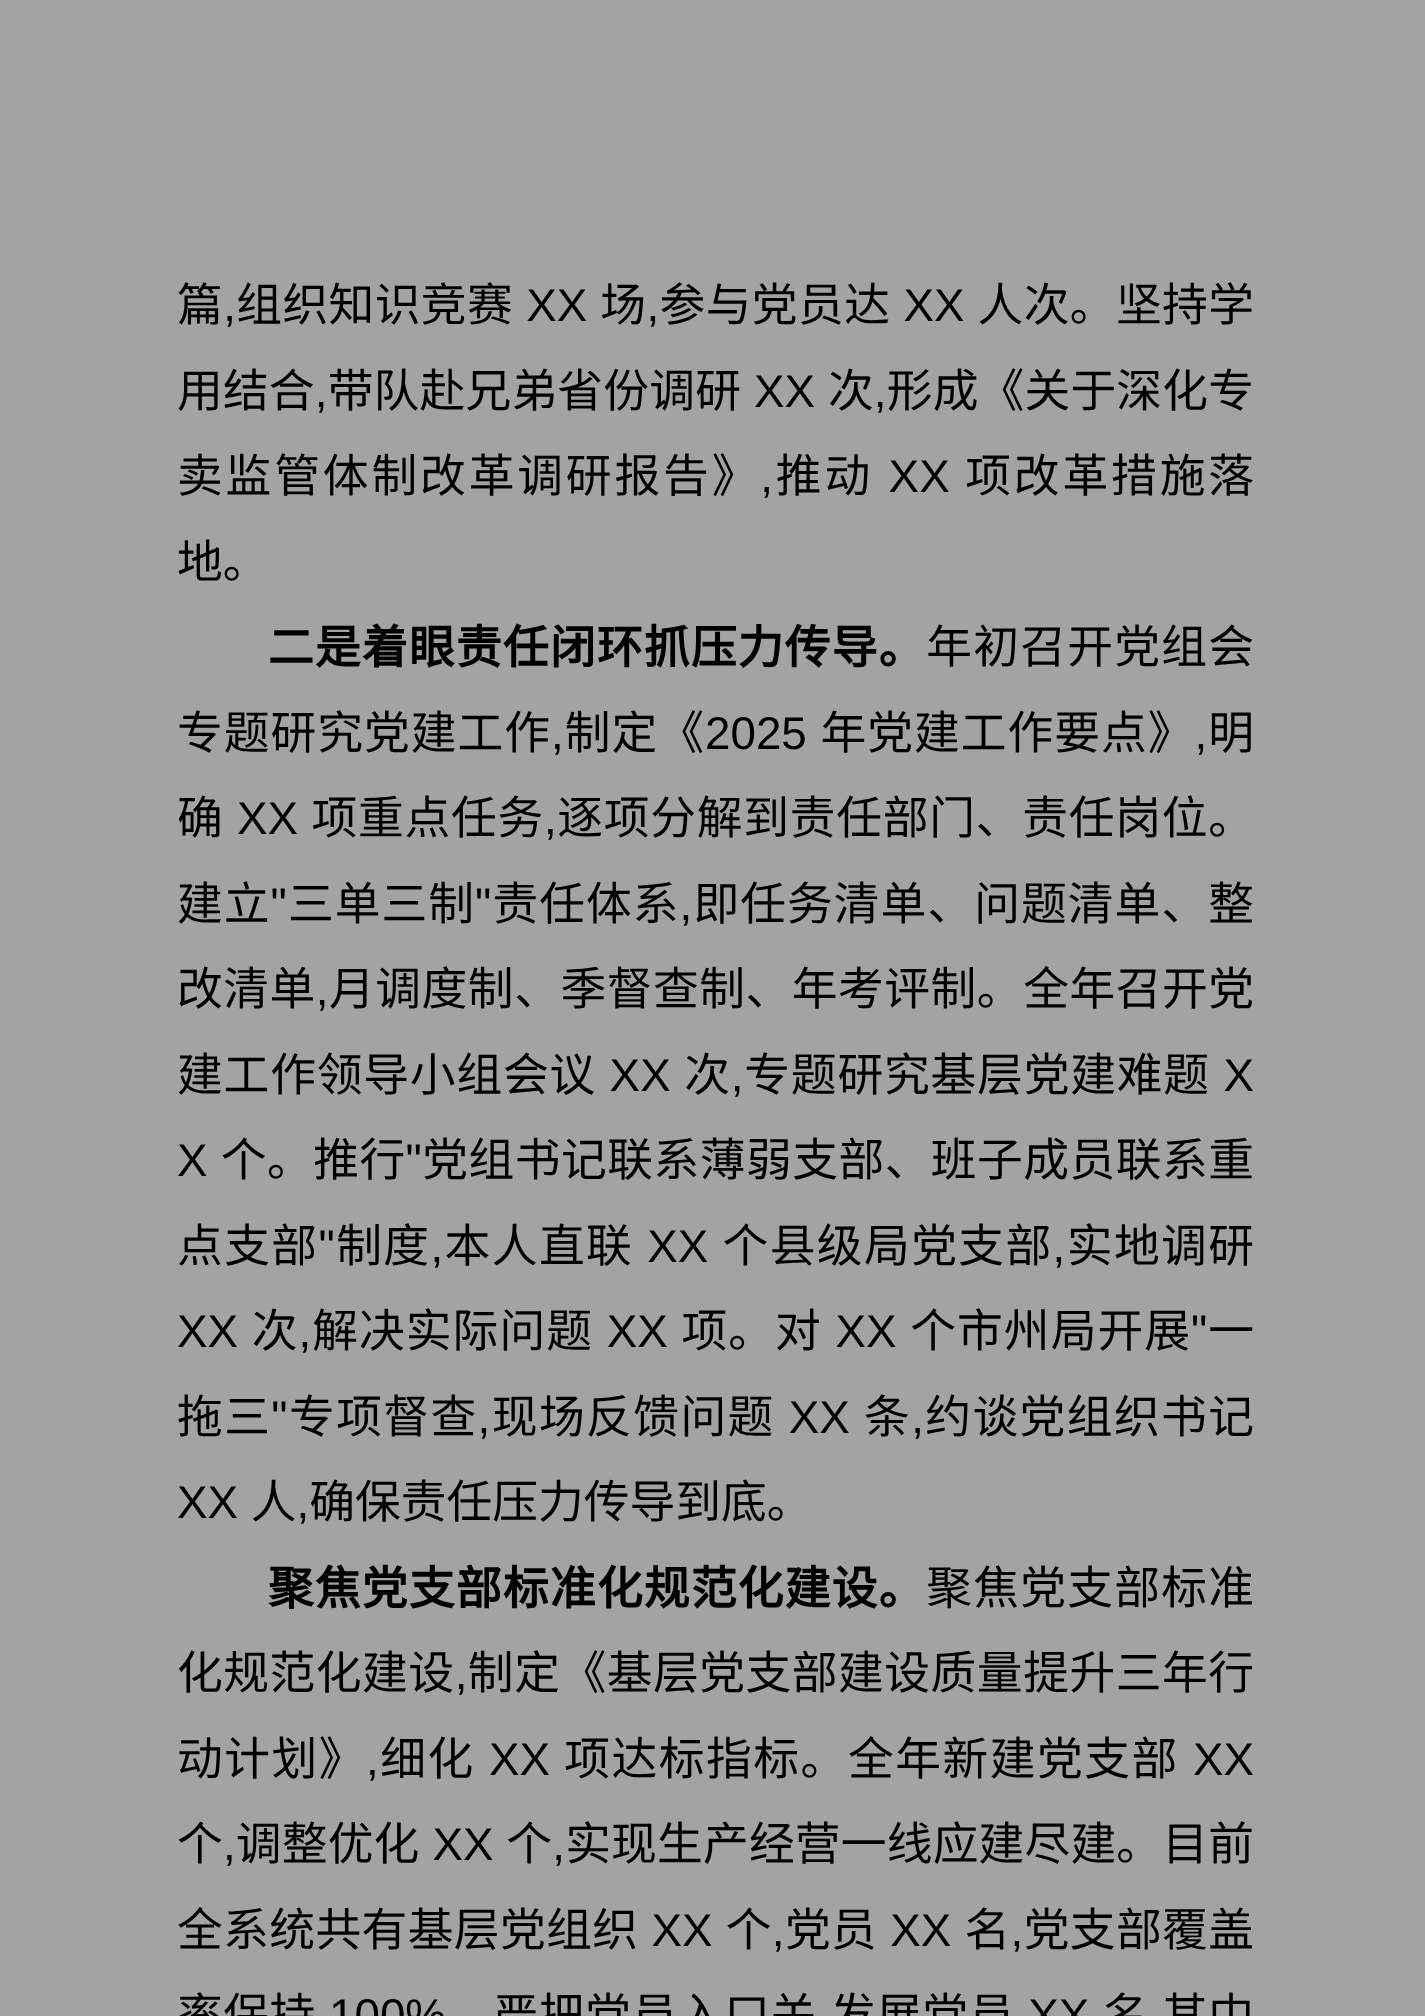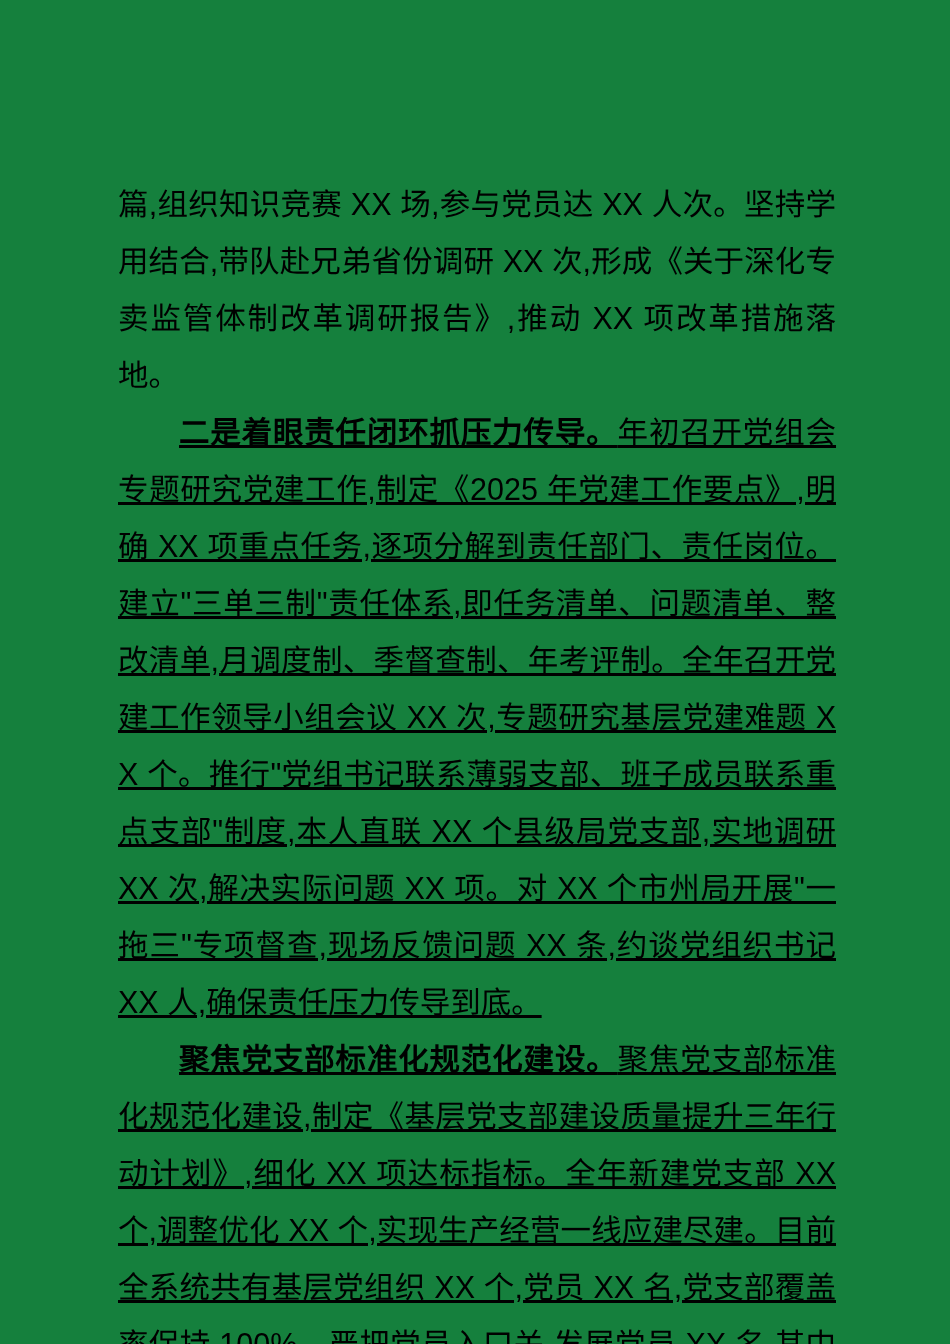--- a/index.html
+++ b/index.html
@@ -5,21 +5,21 @@
 <style>
   html, body {
     margin: 0;
     padding: 0;
     background: #ffffff;
   }
   .page {
     position: relative;
     width: 950px;
     height: 1344px;
-    background: #15803d;
+    background: #a3a3a3;
     margin: 0 auto;
     overflow: hidden;
     font-family: "Liberation Sans", "DejaVu Sans", sans-serif;
     color: #000000;
     -webkit-font-smoothing: antialiased;
   }
   .content {
     position: absolute;
     left: 118px;
     top: 176px;
@@ -32,21 +32,20 @@
     text-align: justify;
     text-justify: inter-ideograph;
     letter-spacing: 0px;
     text-indent: 0;
     word-break: break-all;
     -ms-word-break: break-all;
     hyphens: none;
   }
   p.para.indent {
     text-indent: 61px;
-    text-decoration: underline;
   }
   p.para .b {
     font-weight: bold;
   }
 </style>
 </head>
 <body>
 
 <div class="page">
   <div class="content">

